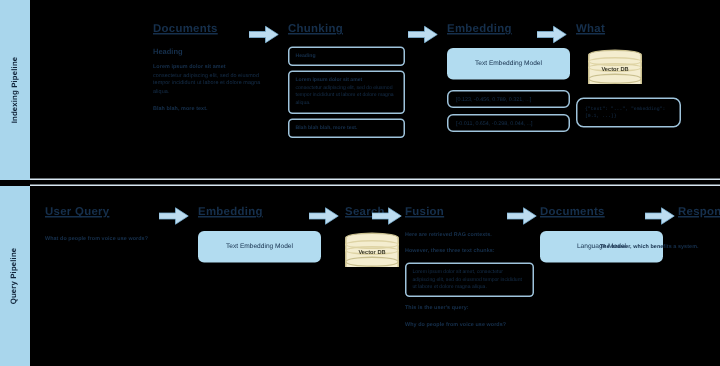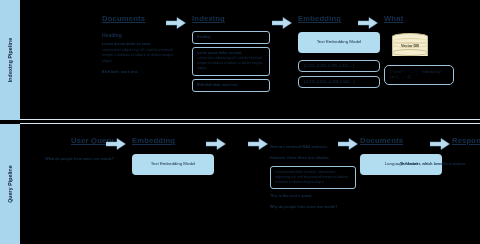--- a/index.html
+++ b/index.html
@@ -145,21 +145,21 @@
       </div>
     </div>
 
     <div class="arrow" style="left:146px;top:17px;">
       <svg viewBox="0 0 20 12">
           <path d="M0 4 L11 4 L11 0.5 L19.5 6 L11 11.5 L11 8 L0 8 Z" fill="#bcdcf0" stroke="#7fb6d8" stroke-width="0.5"></path>
         </svg>
     </div>
 
     <div class="stage" style="left:172px;top:14px;width:78px;">
-      <div class="stage-title">Indexing</div>
+      <div class="stage-title">Chunking</div>
       <div style="margin-top:8px;">
         <div class="chunkbox">
           <span class="txt-b">Heading</span>
         </div>
         <div class="chunkbox">
           <div class="txt-b">Lorem ipsum dolor sit amet</div>
           <div>consectetur adipiscing elit, sed do eiusmod tempor incididunt ut labore et dolore magna aliqua.</div>
         </div>
         <div class="chunkbox">
           <span class="txt-b">Blah blah blah, more text.</span>
@@ -216,21 +216,21 @@
 <div class="divider div-bottom"></div>
 
 <div class="lane lane-bottom">
 
   <div class="lane-strip">
     <span>Query Pipeline</span>
   </div>
 
   <div class="lane-body">
 
-    <div class="stage" style="left:10px;top:12px;width:84px;text-align:right;">
+    <div class="stage" style="left:10px;top:12px;width:84px;">
       <div class="stage-title">User Query</div>
       <div class="txt txt-b" style="margin-top:12px;">What do people from voice use words?</div>
     </div>
 
     <div class="arrow" style="left:86px;top:14px;">
       <svg viewBox="0 0 20 12">
           <path d="M0 4 L11 4 L11 0.5 L19.5 6 L11 11.5 L11 8 L0 8 Z" fill="#bcdcf0" stroke="#7fb6d8" stroke-width="0.5"></path>
         </svg>
     </div>
 
@@ -242,28 +242,42 @@
         </div>
       </div>
     </div>
 
     <div class="arrow" style="left:186px;top:14px;">
       <svg viewBox="0 0 20 12">
           <path d="M0 4 L11 4 L11 0.5 L19.5 6 L11 11.5 L11 8 L0 8 Z" fill="#bcdcf0" stroke="#7fb6d8" stroke-width="0.5"></path>
         </svg>
     </div>
 
+    <div class="stage" style="left:210px;top:12px;width:50px;">
+      <div class="stage-title">Search</div>
+      <div style="margin-top:10px;">
+        <div class="db">
+          <div class="top"></div>
+            <div class="mid"></div>
+            <div class="bot"></div>
+          <div class="ring r1"></div>
+            <div class="ring r2"></div>
+          <div class="lbl">Vector DB</div>
+        </div>
+      </div>
+    </div>
 
     <div class="arrow" style="left:228px;top:14px;">
       <svg viewBox="0 0 20 12">
           <path d="M0 4 L11 4 L11 0.5 L19.5 6 L11 11.5 L11 8 L0 8 Z" fill="#bcdcf0" stroke="#7fb6d8" stroke-width="0.5"></path>
         </svg>
     </div>
 
     <div class="stage" style="left:250px;top:12px;width:86px;">
+      <div class="stage-title">Fusion</div>
       <div style="margin-top:9px;">
         <div class="txt txt-b">Here are retrieved RAG contexts.</div>
         <div class="txt txt-b" style="margin-top:5px;">However, these three text chunks:</div>
         <div class="chunkbox" style="margin-top:5px;">Lorem ipsum dolor sit amet, consectetur adipiscing elit, sed do eiusmod tempor incididunt ut labore et dolore magna aliqua.</div>
         <div class="txt txt-b" style="margin-top:5px;">This is the user's query:</div>
         <div class="txt txt-b" style="margin-top:5px;">Why do people from voice use words?</div>
       </div>
     </div>
 
     <div class="arrow" style="left:318px;top:14px;">

